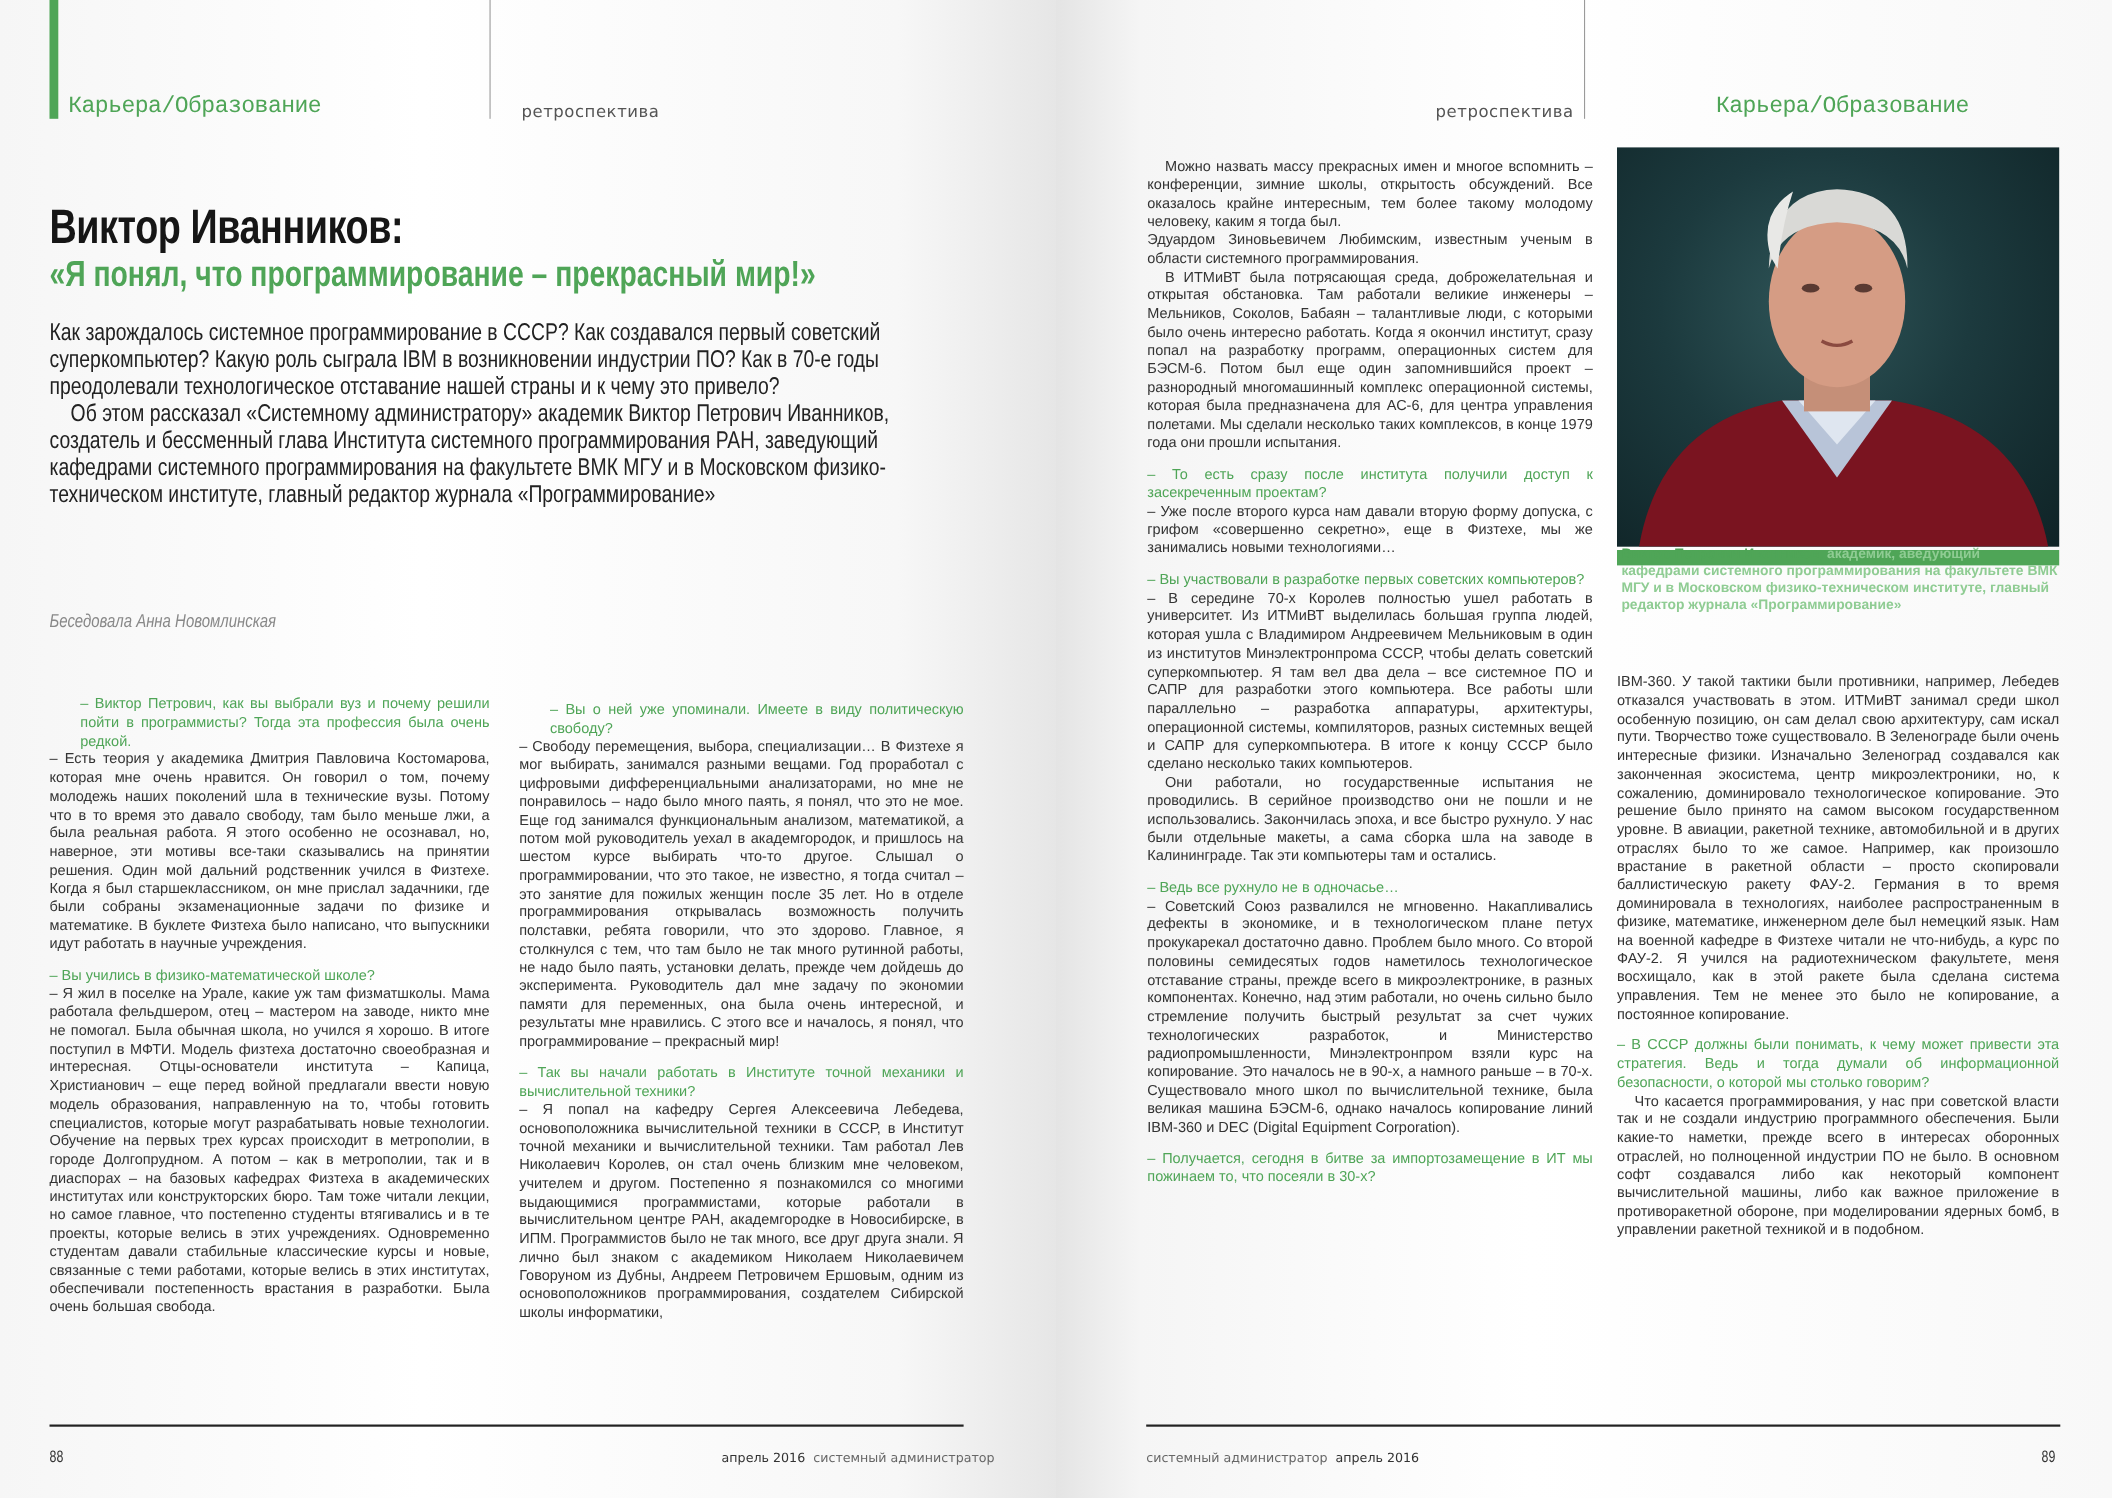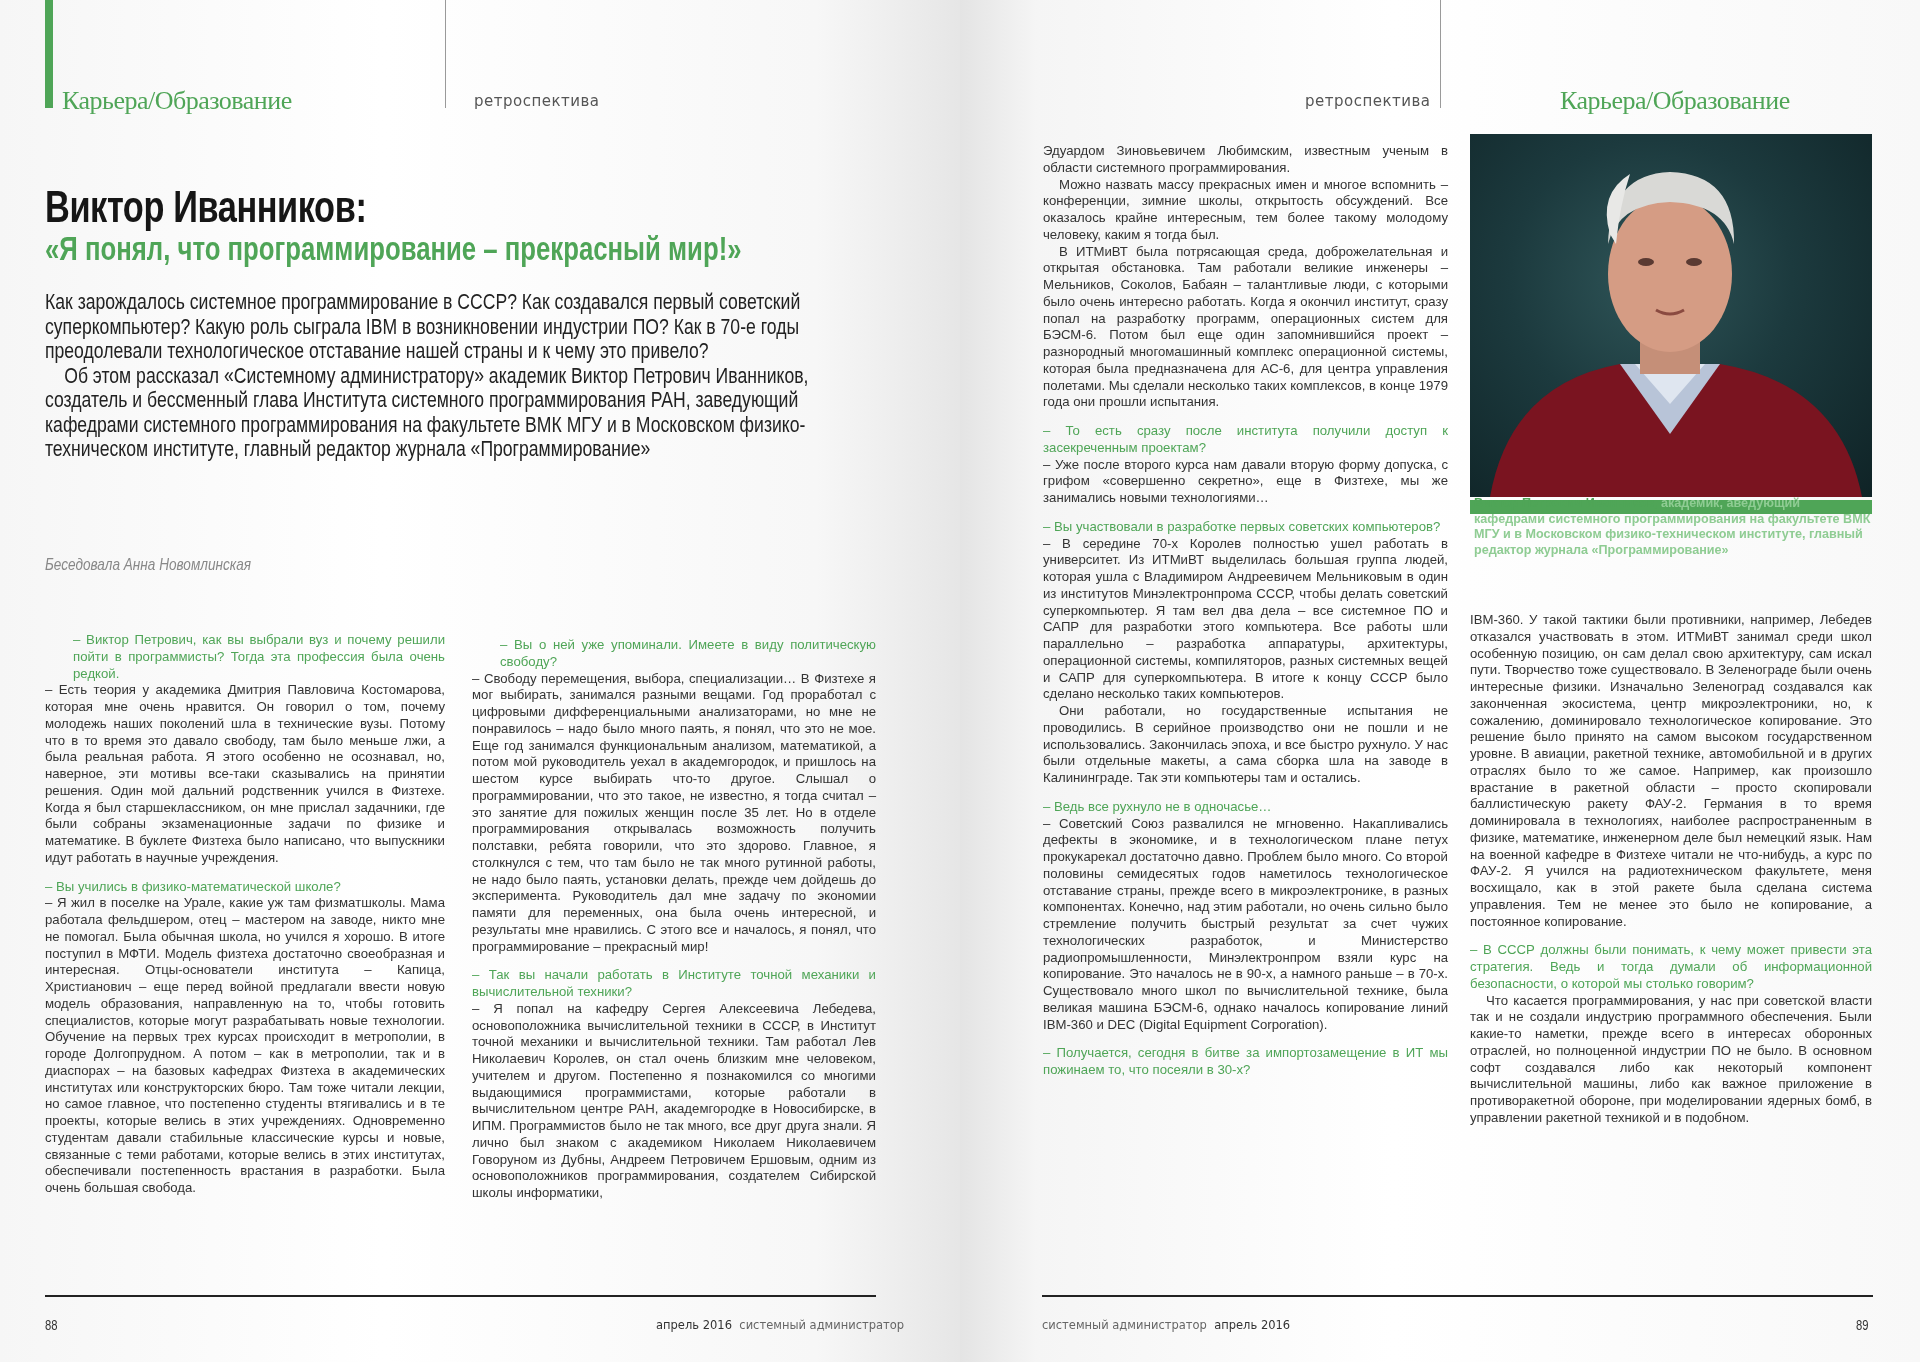--- a/index.html
+++ b/index.html
@@ -3,21 +3,21 @@
 <meta charset="utf-8">
 <style>
   * { box-sizing: border-box; margin: 0; padding: 0; }
   html, body { width: 1920px; height: 1362px; overflow: hidden; background: #fff; }
   body { font-family: "Liberation Sans", sans-serif; color: #222; position: relative; }
   .page { position: absolute; top: 0; height: 1362px; width: 960px; }
   .page-left { left: 0; background: linear-gradient(90deg, #f6f6f6 0%, #ffffff 40%, #f7f7f7 85%, #e6e6e6 100%); }
   .page-right { left: 960px; background: linear-gradient(90deg, #e4e4e4 0%, #f5f5f5 8%, #ffffff 45%, #f8f8f8 100%); }
   .green-bar-left { position: absolute; left: 45px; top: 0; width: 8px; height: 108px; background: #4fa557; }
   .vline { position: absolute; top: 0; width: 1px; height: 108px; background: #9a9a9a; }
-  .section-title { position: absolute; font-family: Liberation Serif, serif; font-size: 26px; color: #4fa557; letter-spacing: -0.5px; font-weight: 300; }
+  .section-title { position: absolute; font-family: Liberation Mono, monospace; font-size: 21px; color: #4fa557; letter-spacing: -0.5px; font-weight: 300; }
   .rubric { position: absolute; font-family: "DejaVu Sans", sans-serif; font-size: 15px; color: #555; letter-spacing: 0.5px; }
   .headline { position: absolute; left: 45px; top: 182px; font-family: "Liberation Sans", sans-serif; font-weight: bold; font-size: 44px; color: #161616; transform: scaleX(0.78); transform-origin: left top; white-space: nowrap; letter-spacing: -0.5px; }
   .subhead { position: absolute; left: 45px; top: 230px; font-family: "Liberation Sans", sans-serif; font-weight: bold; font-size: 33px; color: #4fa557; transform: scaleX(0.78); transform-origin: left top; white-space: nowrap; }
   .lead { position: absolute; left: 45px; top: 290px; width: 1050px; font-family: "Liberation Sans", sans-serif; font-size: 22px; line-height: 24.5px; color: #222; transform: scaleX(0.8); transform-origin: left top; }
   .lead p { margin: 0; }
   .lead p + p { text-indent: 24px; }
   .byline { position: absolute; left: 45px; top: 555px; font-family: "Liberation Sans", sans-serif; font-style: italic; font-size: 17px; color: #888; transform: scaleX(0.8); transform-origin: left top; white-space: nowrap; }
   .col { position: absolute; font-family: "Liberation Sans", sans-serif; font-size: 13.2px; line-height: 16.75px; color: #333; text-align: justify; hyphens: auto; }
   .col .q { color: #4fa557; font-weight: normal; margin-top: 12px; }
   .col .q:first-child { margin-top: 0; margin-left: 28px; }
@@ -71,22 +71,22 @@
     <span>системный администратор</span>
   </div>
 </div>
 
 <div class="page page-right">
   <div class="rubric" style="left:345px; top:92px;">ретроспектива</div>
   <div class="vline" style="left:480px;"></div>
   <div class="section-title" style="left:600px; top:86px;">Карьера/Образование</div>
 
   <div class="col" id="rcol0" style="left:83px; top:143px; width:405px;">
+      <p class="a ind">Можно назвать массу прекрасных имен и многое вспомнить – конференции, зимние школы, открытость обсуждений. Все оказалось крайне интересным, тем более такому молодому человеку, каким я тогда был.</p>
       <p class="a">Эдуардом Зиновьевичем Любимским, известным ученым в области системного программирования.</p>
-      <p class="a ind">Можно назвать массу прекрасных имен и многое вспомнить – конференции, зимние школы, открытость обсуждений. Все оказалось крайне интересным, тем более такому молодому человеку, каким я тогда был.</p>
       <p class="a ind">В ИТМиВТ была потрясающая среда, доброжелательная и открытая обстановка. Там работали великие инженеры – Мельников, Соколов, Бабаян – талантливые люди, с которыми было очень интересно работать. Когда я окончил институт, сразу попал на разработку программ, операционных систем для БЭСМ-6. Потом был еще один запомнившийся проект – разнородный многомашинный комплекс операционной системы, которая была предназначена для АС-6, для центра управления полетами. Мы сделали несколько таких комплексов, в конце 1979 года они прошли испытания.</p>
       <p class="q">– То есть сразу после института получили доступ к засекреченным проектам?</p>
       <p class="a">– Уже после второго курса нам давали вторую форму допуска, с грифом «совершенно секретно», еще в Физтехе, мы же занимались новыми технологиями…</p>
       <p class="q">– Вы участвовали в разработке первых советских компьютеров?</p>
       <p class="a">– В середине 70-х Королев полностью ушел работать в университет. Из ИТМиВТ выделилась большая группа людей, которая ушла с Владимиром Андреевичем Мельниковым в один из институтов Минэлектронпрома СССР, чтобы делать советский суперкомпьютер. Я там вел два дела – все системное ПО и САПР для разработки этого компьютера. Все работы шли параллельно – разработка аппаратуры, архитектуры, операционной системы, компиляторов, разных системных вещей и САПР для суперкомпьютера. В итоге к концу СССР было сделано несколько таких компьютеров.</p>
       <p class="a ind">Они работали, но государственные испытания не проводились. В серийное производство они не пошли и не использовались. Закончилась эпоха, и все быстро рухнуло. У нас были отдельные макеты, а сама сборка шла на заводе в Калининграде. Так эти компьютеры там и остались.</p>
       <p class="q">– Ведь все рухнуло не в одночасье…</p>
       <p class="a">– Советский Союз развалился не мгновенно. Накапливались дефекты в экономике, и в технологическом плане петух прокукарекал достаточно давно. Проблем было много. Со второй половины семидесятых годов наметилось технологическое отставание страны, прежде всего в микроэлектронике, в разных компонентах. Конечно, над этим работали, но очень сильно было стремление получить быстрый результат за счет чужих технологических разработок, и Министерство радиопромышленности, Минэлектронпром взяли курс на копирование. Это началось не в 90-х, а намного раньше – в 70-х. Существовало много школ по вычислительной технике, была великая машина БЭСМ-6, однако началось копирование линий IBM-360 и DEC (Digital Equipment Corporation).</p>
       <p class="q">– Получается, сегодня в битве за импортозамещение в ИТ мы пожинаем то, что посеяли в 30-х?</p>
     </div>

